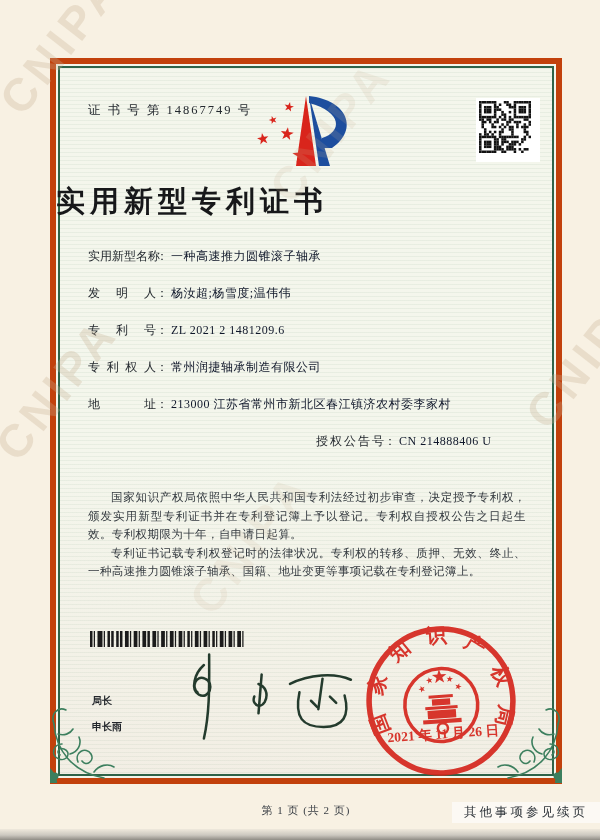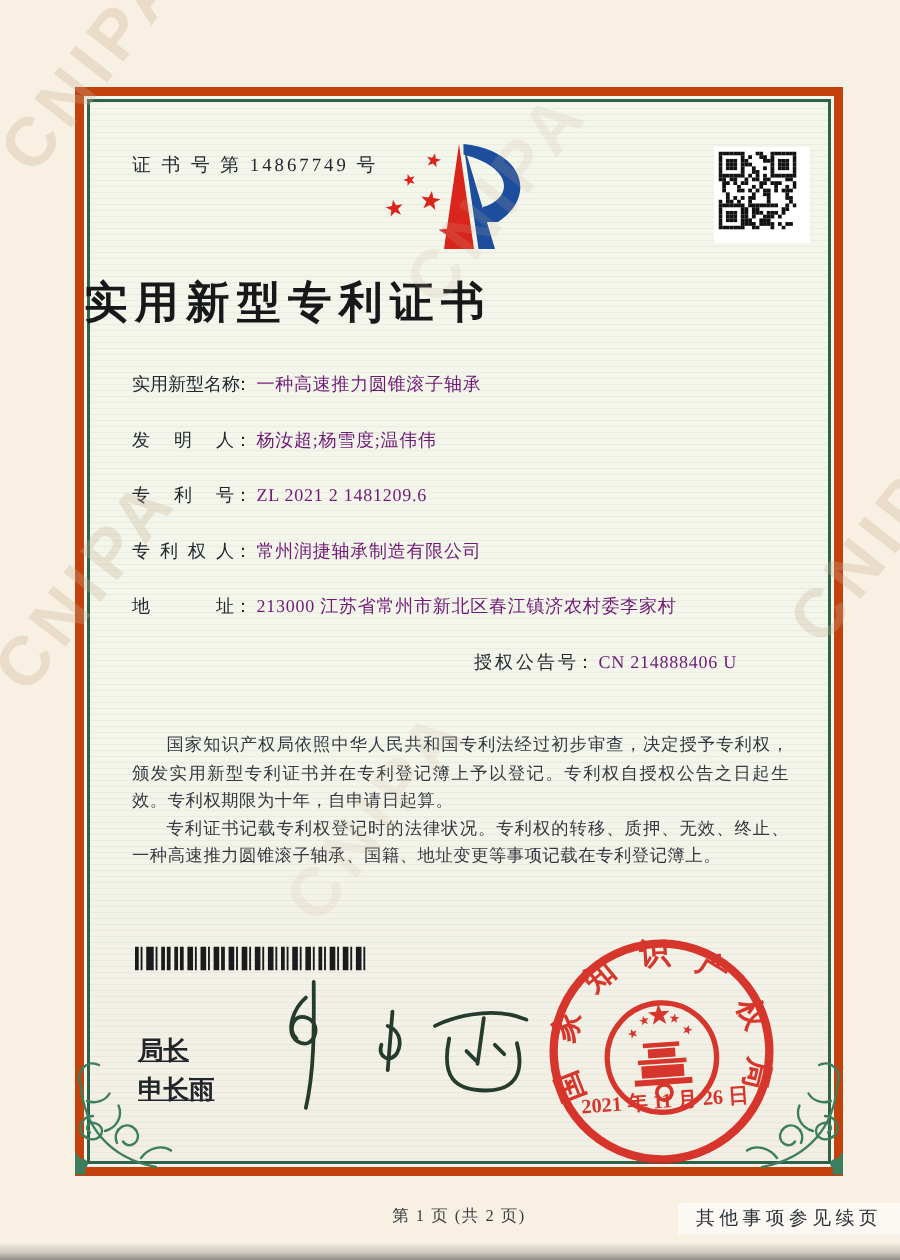--- a/index.html
+++ b/index.html
@@ -23,34 +23,34 @@
   .logo{position:absolute;left:50%;top:26px;transform:translateX(-50%);width:120px;height:80px;}
   .qr{position:absolute;right:16px;top:34px;width:58px;height:58px;background:#fff;padding:3px;}
   .title{position:absolute;left:0;right:0;top:118px;text-align:left;
          font-size:29px;font-weight:700;letter-spacing:5px;color:#17181a;}
   
   .fields{position:absolute;left:32px;right:28px;top:184px;font-size:12px;}
   .row{height:37px;line-height:16px;white-space:nowrap;}
   .lbl{display:inline-block;width:68px;text-align:justify;text-align-last:justify;
        color:#23282e;vertical-align:top;}
   .colon{color:#23282e;}
-  .val{color:#701a75;letter-spacing:.5px;}
+  .val{color:#0f172a;letter-spacing:.5px;}
   .grant-row{position:relative;height:30px;line-height:16px;white-space:nowrap;}
   .grant-right{position:absolute;left:228px;top:0;}
   
   .paras{position:absolute;left:32px;right:30px;top:424px;font-size:11.5px;
          line-height:18.5px;text-align:justify;color:#33393f;letter-spacing:.4px;}
   .paras p{margin:0;text-indent:2em;}
   
   .barcode{position:absolute;left:34px;top:567px;width:156px;height:16px;}
   .barcode svg{width:100%;height:100%;}
   
   .director{position:absolute;left:36px;top:624px;
             font-family:"Liberation Sans","DejaVu Sans",sans-serif;
-            font-size:17px;font-weight:700;color:#22262b;line-height:26px;text-decoration:underline;}
+            font-size:10px;font-weight:700;color:#22262b;line-height:26px;}
   .sig{position:absolute;left:108px;top:584px;width:210px;height:95px;}
   
   .seal{position:absolute;left:304px;top:556px;width:162px;height:162px;
         transform:rotate(-4deg);opacity:.93;}
   
   .page-info{position:absolute;left:0;right:0;top:696px;text-align:center;
              font-size:11px;color:#3a3f45;letter-spacing:1px;margin-top:43px;}
   .footer-note{position:absolute;left:0;right:0;top:802px;text-align:right;z-index:3;}
   .footer-note span{display:inline-block;background:rgba(255,255,255,.6);
      padding:2px 12px;font-size:12.5px;letter-spacing:3px;color:#2c3238;}

